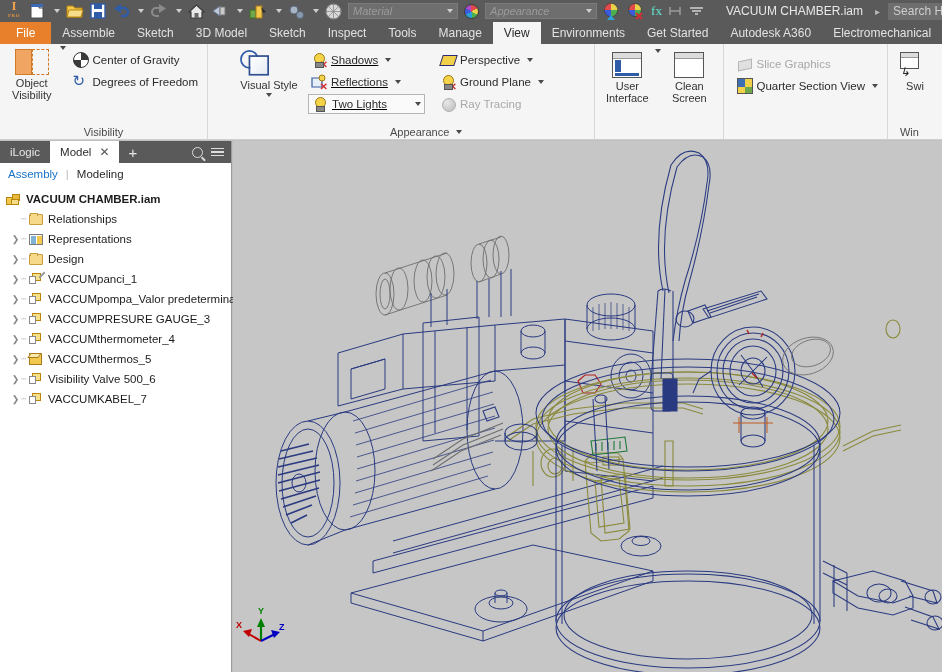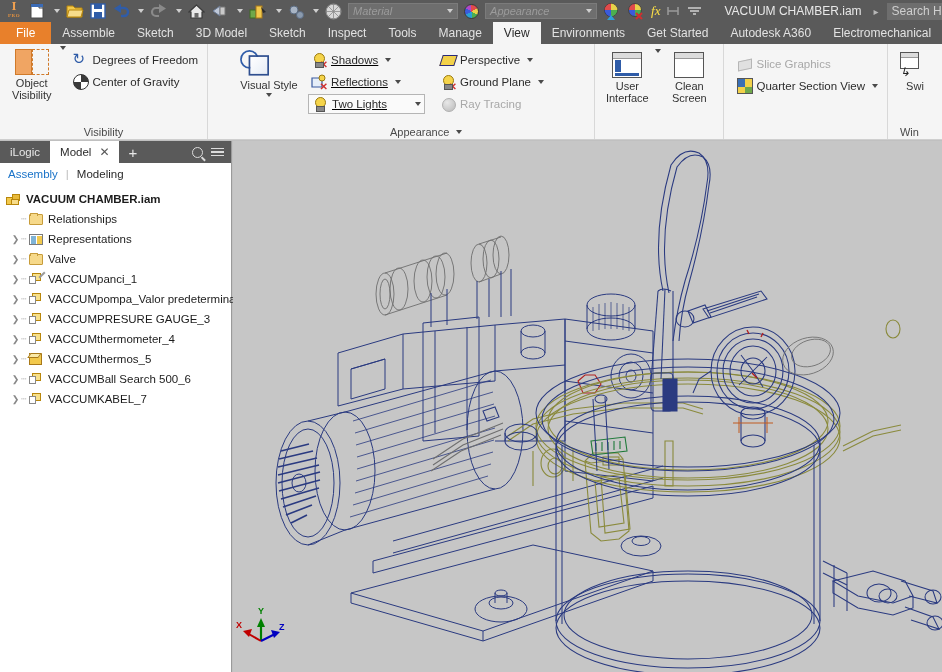--- a/index.html
+++ b/index.html
@@ -357,21 +357,21 @@
             <path d="M8 .5A6.5 6.5 0 0 1 14.5 7H8z" fill="#e8d24a"></path>
             <path d="M8 .5A6.5 6.5 0 0 0 1.5 7H8z" fill="#e14b4b"></path>
             <path d="M8 13.5A6.5 6.5 0 0 1 1.5 7H8z" fill="#3b5bdb"></path>
             <path d="M8 13.5A6.5 6.5 0 0 0 14.5 7H8z" fill="#4caf50"></path>
             <circle cx="8" cy="7" r="6.5" fill="none" stroke="#444"></circle>
             <path d="M9 10l6 6M15 10l-6 6" stroke="#d03030" stroke-width="2"></path>
           </svg>
       </div>
 
       <div class="qat-item">
-        <span style="color:#fde047;font-style:italic;font-family:'Liberation Serif',serif;font-size:13px;text-align:right;">fx</span>
+        <span style="color:#5eead4;font-family:'Liberation Serif',serif;font-size:13px;text-align:right;">fx</span>
       </div>
       <div class="qat-item">
         <svg width="16" height="14" viewBox="0 0 16 14">
             <path d="M2 3v8M2 7h10M12 3v8" stroke="#9a9a9a" stroke-width="1.5" fill="none"></path>
           </svg>
       </div>
       <div class="qat-item">
         <svg width="13" height="9" viewBox="0 0 13 9">
             <path d="M0 1h13M2 4h9M5 7h3" stroke="#cfcfcf" stroke-width="1.6"></path>
           </svg>
@@ -410,26 +410,26 @@
               <i class="dash"></i>
             </div>
           <span class="lbl">Object</span>
           <span>Visibility</span>
         </div>
         <div style="display:flex;align-items:flex-end;padding-bottom:22px;">
           <div class="split-tri"></div>
         </div>
         <div class="smallcol" style="margin-left:2px;">
           <div class="smbtn">
+            <span class="ico cog-half"></span>
+            <span>Center of Gravity</span>
+          </div>
+          <div class="smbtn">
             <span class="ico dof"></span>
             <span>Degrees of Freedom</span>
-          </div>
-          <div class="smbtn">
-            <span class="ico cog-half"></span>
-            <span>Center of Gravity</span>
           </div>
         </div>
       </div>
       <div class="panel-title">Visibility</div>
     </div>
 
     <div class="panel" style="width:428px;">
       <div class="panel-body">
         <div class="bigbtn" style="width:66px;margin-left:24px;">
           <span class="ico vstyle" style="width:34px;height:26px;transform:scale(1.7);margin:5px 0 7px 0;"></span>
@@ -598,21 +598,21 @@
           </span>
         <span>Representations</span>
       </div>
 
       <div class="node" style="padding-left:6px">
         <span class="exp">❯</span>
         <span class="dots">┄</span>
         <span class="nicon">
             <span class="folder"></span>
           </span>
-        <span>Valve</span>
+        <span>Design</span>
       </div>
 
       <div class="node" style="padding-left:6px">
         <span class="exp">❯</span>
         <span class="dots">┄</span>
         <span class="nicon">
             <span class="particon">
               <b></b>
               <b></b>
             </span>
@@ -668,21 +668,21 @@
 
       <div class="node" style="padding-left:6px">
         <span class="exp">❯</span>
         <span class="dots">┄</span>
         <span class="nicon">
             <span class="particon">
               <b></b>
               <b></b>
             </span>
           </span>
-        <span>VACCUMBall Search 500_6</span>
+        <span>Visibility Valve 500_6</span>
       </div>
 
       <div class="node" style="padding-left:6px">
         <span class="exp">❯</span>
         <span class="dots">┄</span>
         <span class="nicon">
             <span class="particon">
               <b></b>
               <b></b>
             </span>

